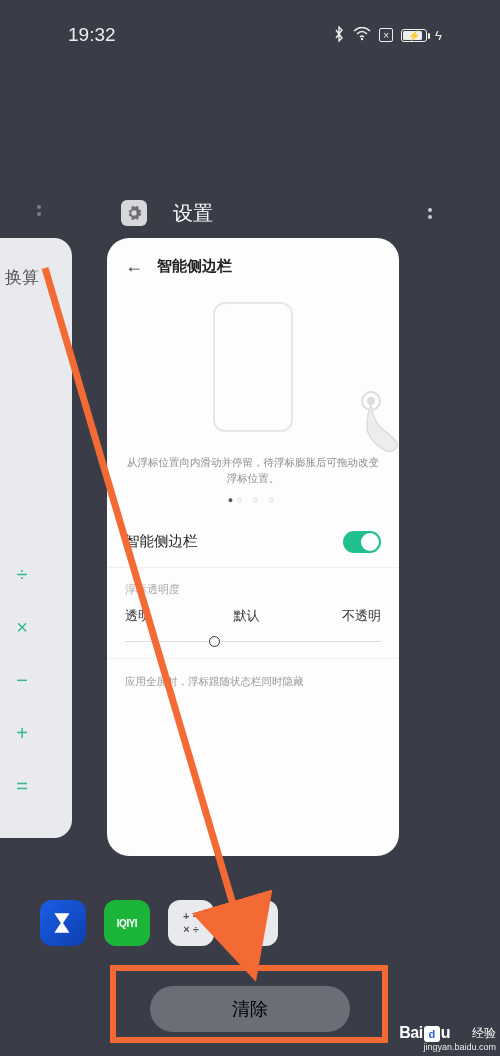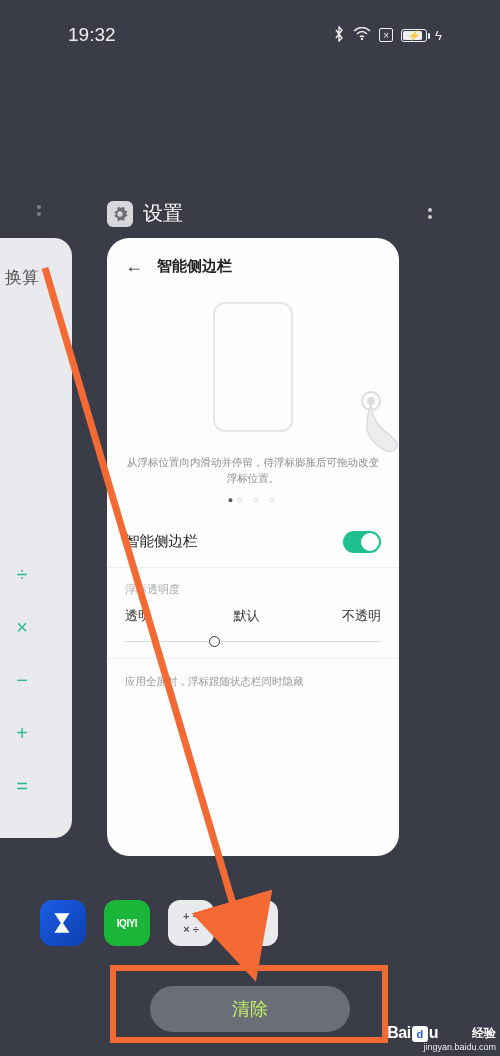--- a/index.html
+++ b/index.html
@@ -43,21 +43,21 @@
   
   .card-header {
     position: absolute;
     top: 200px;
     left: 107px;
     right: 60px;
     display: flex;
     justify-content: space-between;
     align-items: center;
   }
-  .app-title-wrap { display:flex; align-items:center; gap:10px; }
+  .app-title-wrap { display:flex; gap:26px;margin-left:14px; }
   .app-icon-settings {
     width: 26px; height: 26px;
     background: #d8d8dc;
     border-radius: 6px;
     display:flex; align-items:center; justify-content:center;
   }
   .app-title { font-size: 20px; color: #fff; font-weight: 400; }
   .header-dots {
     width: 20px; height: 20px;
     display:flex; flex-direction:column; align-items:center; justify-content:center; gap:3px;
@@ -184,21 +184,21 @@
   
   .clear-btn {
     position:absolute;
     left: 150px;
     top: 986px;
     width: 200px;
     height: 46px;
     background: #6b6e77;
     border-radius: 24px;
     display:flex;align-items:center;justify-content:center;
-    color:#bef264; font-size:18px;
+    color:#000000; font-size:18px;
   }
 
   
   .anno-rect{
     position:absolute;
     left: 110px;
     top: 965px;
     width: 278px;
     height: 78px;
     border: 6px solid #f36a35;
@@ -214,21 +214,21 @@
   .watermark{
     position:absolute;
     right: 4px;
     bottom: 4px;
     text-align:right;
     color:#fff;
     font-family: Arial, sans-serif;
   }
   .watermark .line1{font-size:16px;font-weight:700;display:flex;align-items:center;justify-content:flex-end;gap:20px;}
   .watermark .line2{font-size:9px;opacity:0.9;}
-  .watermark .suffix{font-size:12px;font-weight:700;margin-left:14px;}
+  .watermark .suffix{font-size:12px;font-weight:400;margin-left:2px;}
 </style>
 </head>
 <body>
 
 <div class="status-bar">
   <span>19:32</span>
   <div class="status-icons">
     <span>
       <svg width="12" height="16" viewBox="0 0 12 16">
           <path d="M3 4 L9 12 L6 15 L6 1 L9 4 L3 12" fill="none" stroke="#eee" stroke-width="1.4"></path>

